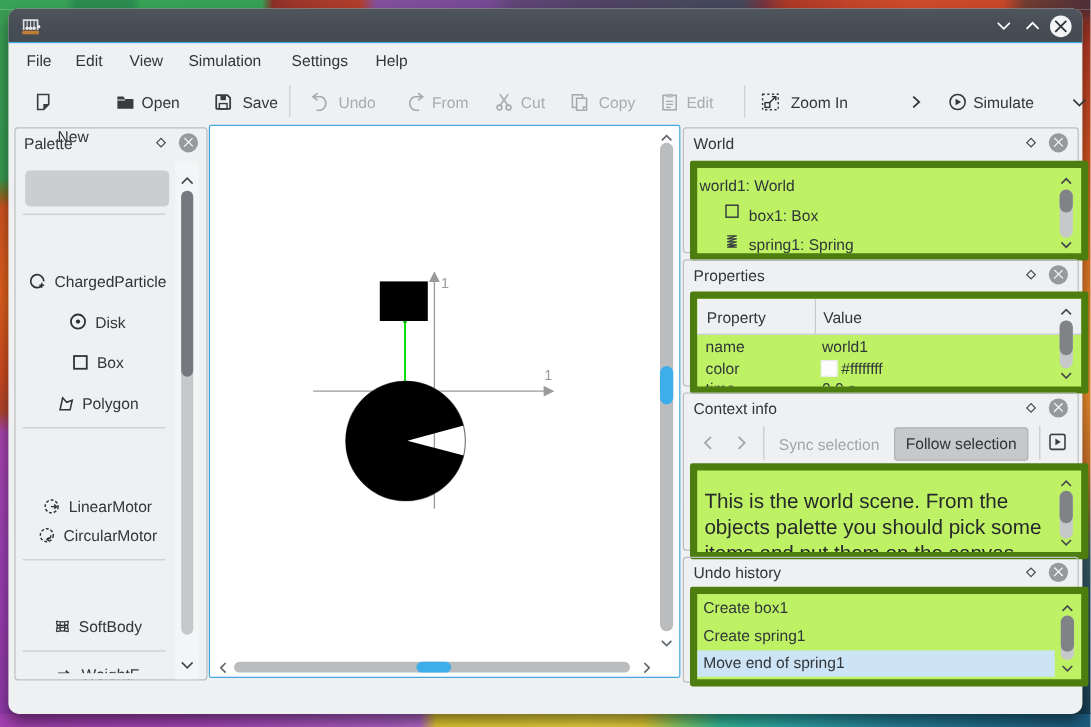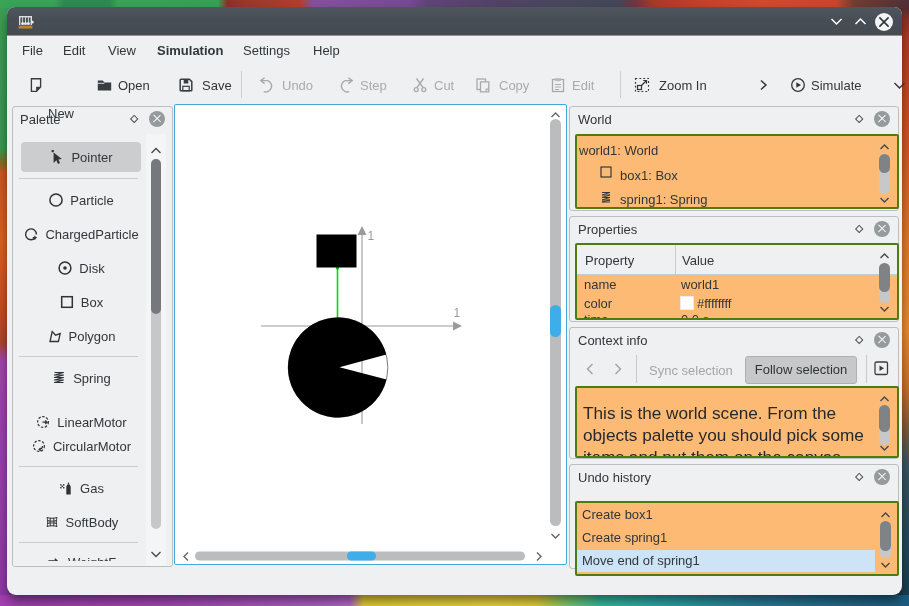--- a/index.html
+++ b/index.html
@@ -23,21 +23,21 @@
   #title{left:7px;top:13px;width:895px;text-align:center;color:#fcfcfc;font-size:13.5px;}
   #blueline{left:0;top:27.5px;width:895px;height:1.7px;background:#3daee9;}
   
   .menu{top:43px;font-size:13px;color:#31363b;}
   
   .tbtxt{top:78px;font-size:13px;color:#31363b;}
   .tbtxt.dis{color:#a8abad;}
   .tsep{top:71px;width:1px;height:27px;background:#ccced0;}
   
   .frame{border:1px solid #bcbec0;border-radius:3px;}
-  .whitebox{background:#fdba74;border:2px solid #4d7c0f;border-radius:2px;overflow:hidden;}
+  .whitebox{background:#bef264;border:6px solid #4d7c0f;border-radius:2px;overflow:hidden;}
   .t13{font-size:13px;color:#31363b;line-height:15px;white-space:nowrap;}
   .pal-item{position:absolute;left:-3px;width:142px;height:30px;display:flex;
     align-items:center;justify-content:center;font-size:13px;color:#31363b;}
   .pal-item svg{margin-right:6px;flex:none;}
   .pal-sep{position:absolute;left:6px;width:119px;height:1px;background:#c9cbcd;}
   .dt{position:absolute;font-size:13px;color:#31363b;}
   .closebtn{position:absolute;width:16px;height:16px;border-radius:8px;background:#959a9c;}
   .closebtn:before{content:"";position:absolute;left:2.9px;top:7.35px;width:10.2px;height:1.3px;
     background:#fafbfc;transform:rotate(45deg);}
   .closebtn:after{content:"";position:absolute;left:2.9px;top:7.35px;width:10.2px;height:1.3px;
@@ -124,57 +124,44 @@
     <circle cx="8" cy="8" r="6.3" fill="none" stroke="#31363b" stroke-width="1.3"></circle>
     <path d="M6.3 5.2 L11 8 L6.3 10.8 Z" fill="#31363b"></path>
   </svg>
   <svg class="abs" style="left:893px;top:81px;" width="13" height="9">
       <path d="M1.5 2 L6.5 7 L11.5 2" fill="none" stroke="#31363b" stroke-width="1.4"></path>
     </svg>
 
   <div class="abs menu" style="left:22px;">File</div>
   <div class="abs menu" style="left:63px;">Edit</div>
   <div class="abs menu" style="left:108px;">View</div>
-  <div class="abs menu" style="left:157px;font-weight:bold;">Simulation</div>
+  <div class="abs menu" style="left:157px;">Simulation</div>
   <div class="abs menu" style="left:243px;">Settings</div>
   <div class="abs menu" style="left:313px;">Help</div>
 
   <div class="abs tbtxt" style="left:48px;margin-top:28px;">New</div>
   <div class="abs tbtxt" style="left:118px;">Open</div>
   <div class="abs tbtxt" style="left:202px;">Save</div>
   <div class="abs tsep" style="left:241px;"></div>
   <div class="abs tbtxt dis" style="left:282px;">Undo</div>
-  <div class="abs tbtxt dis" style="left:360px;">Step</div>
+  <div class="abs tbtxt dis" style="left:360px;">From</div>
   <div class="abs tbtxt dis" style="left:434px;">Cut</div>
   <div class="abs tbtxt dis" style="left:499px;">Copy</div>
   <div class="abs tbtxt dis" style="left:572px;">Edit</div>
   <div class="abs tsep" style="left:620px;"></div>
   <div class="abs tbtxt" style="left:659px;">Zoom In</div>
   <div class="abs tbtxt" style="left:811px;">Simulate</div>
 
   <div id="palette" class="abs frame" style="left:12px;top:106px;width:159px;height:459px;overflow:hidden;">
     <div class="dt" style="left:7px;top:5px;">Palette</div>
     <div class="diamond" style="left:117.5px;top:9px;"></div>
     <div class="closebtn" style="left:136px;top:4px;"></div>
 
     <div style="position:absolute;left:8px;top:35px;width:120px;height:30px;background:#cbcdcf;border-radius:4px;"></div>
-    <div class="pal-item" style="top:35px;">
-      <svg width="16" height="16" viewBox="0 0 16 16">
-          <rect x="2.6" y="1" width="2.2" height="2.2" fill="#2e3338"></rect>
-          <path d="M4.6 3.6 V13.9 L7.4 11.2 L9 14.9 L11 14 L9.4 10.4 L12.8 10 Z" fill="#2e3338"></path>
-        </svg>
-      <span>Pointer</span>
-      </div>
     <div class="pal-sep" style="top:71px;"></div>
-    <div class="pal-item" style="top:78px;">
-      <svg width="16" height="16" viewBox="0 0 16 16">
-          <circle cx="8" cy="8" r="6.1" fill="none" stroke="#2e3338" stroke-width="1.5"></circle>
-        </svg>
-      <span>Particle</span>
-      </div>
     <div class="pal-item" style="top:112px;">
       <svg width="16" height="16" viewBox="0 0 16 16">
           <path d="M12.2 11.7 A5.4 5.4 0 1 1 13.4 8.5" fill="none" stroke="#2e3338" stroke-width="1.4"></path>
           <path d="M11.8 9.7 v4 M9.8 11.7 h4" stroke="#2e3338" stroke-width="1.2" fill="none"></path>
         </svg>
       <span>ChargedParticle</span>
       </div>
     <div class="pal-item" style="top:180px;">
       <svg width="16" height="16" viewBox="0 0 16 16">
           <rect x="2.7" y="2.7" width="10.6" height="10.6" fill="none" stroke="#2e3338" stroke-width="1.5"></rect>
@@ -188,55 +175,35 @@
         </svg>
       <span>Disk</span>
       </div>
     <div class="pal-item" style="top:214px;">
       <svg width="16" height="16" viewBox="0 0 16 16">
           <path d="M3 13.5 L5.2 3.5 L8.6 7.2 L13.2 5.6 L11.4 13.5 Z" fill="none" stroke="#2e3338" stroke-width="1.3"></path>
         </svg>
       <span>Polygon</span>
       </div>
     <div class="pal-sep" style="top:249px;"></div>
-    <div class="pal-item" style="top:256px;">
-      <svg width="16" height="16" viewBox="0 0 16 16">
-          <path d="M3.5 2.5 H12.5 L3.5 5 H12.5 L3.5 7.5 H12.5 L3.5 10 H12.5 L3.5 12.5 H12.5" fill="none" stroke="#2e3338" stroke-width="1.2" stroke-linejoin="round"></path>
-        </svg>
-      <span>Spring</span>
-      </div>
     <div class="pal-item" style="top:300px;">
       <svg width="16" height="16" viewBox="0 0 16 16">
           <circle cx="8" cy="8" r="5.4" fill="none" stroke="#2e3338" stroke-width="1.2" stroke-dasharray="2.4 1.6"></circle>
           <path d="M7.5 8.2 h4.5 l-1.8 -1.8 M12 8.2 l-1.8 1.8" fill="none" stroke="#2e3338" stroke-width="1.2"></path>
         </svg>
       <span>LinearMotor</span>
       </div>
     <div class="pal-item" style="top:324px;">
       <svg width="16" height="16" viewBox="0 0 16 16">
           <circle cx="8" cy="8" r="5.4" fill="none" stroke="#2e3338" stroke-width="1.2" stroke-dasharray="2.4 1.6"></circle>
           <path d="M8.3 11.3 a3.3 3.3 0 0 0 3.2 -3.2 M9.7 10 l-1.6 1.4 1.6 1.5" fill="none" stroke="#2e3338" stroke-width="1.2"></path>
         </svg>
       <span>CircularMotor</span>
       </div>
     <div class="pal-sep" style="top:359px;"></div>
-    <div class="pal-item" style="top:366px;">
-      <svg width="16" height="16" viewBox="0 0 16 16">
-          <path d="M9.3 4.5 h2.4 l1 2.2 v7.8 h-4.4 v-7.8 z" fill="#2e3338"></path>
-          <rect x="9.9" y="2.6" width="1.2" height="2" fill="#2e3338"></rect>
-          <g fill="#2e3338">
-            <rect x="2.2" y="4.2" width="1.4" height="1.4"></rect>
-            <rect x="5" y="4.2" width="1.4" height="1.4"></rect>
-            <rect x="2.2" y="7" width="1.4" height="1.4"></rect>
-            <rect x="5" y="7" width="1.4" height="1.4"></rect>
-            <rect x="3.6" y="5.6" width="1.4" height="1.4"></rect>
-          </g>
-        </svg>
-      <span>Gas</span>
-      </div>
     <div class="pal-item" style="top:400px;">
       <svg width="16" height="16" viewBox="0 0 16 16">
           <path d="M3 3.5 C5.5 4.5 10.5 4.5 13 3.5 M3 3.5 C4 6.5 4 9.5 3 12.5 M13 3.5 C12 6.5 12 9.5 13 12.5 M3 12.5 C5.5 11.5 10.5 11.5 13 12.5 M6.3 3.9 C5.9 6.7 5.9 9.3 6.3 12.1 M9.7 3.9 C10.1 6.7 10.1 9.3 9.7 12.1 M3.3 6.5 C6 7.3 10 7.3 12.7 6.5 M3.3 9.5 C6 8.7 10 8.7 12.7 9.5" fill="none" stroke="#2e3338" stroke-width="1"></path>
         </svg>
       <span>SoftBody</span>
       </div>
     <div class="pal-sep" style="top:435px;"></div>
     <div class="pal-item" style="top:440px;">
       <svg width="16" height="16" viewBox="0 0 16 16">
           <path d="M3 12 V7 H11 M8.8 4.8 L11.3 7 L8.8 9.2" fill="none" stroke="#2e3338" stroke-width="1.3"></path>
@@ -374,21 +341,21 @@
       <div style="position:absolute;left:302px;top:17px;width:11px;height:27px;background:#7f8386;border-radius:5.5px;"></div>
       <svg style="position:absolute;left:302px;top:56px;" width="11" height="8">
           <path d="M1.5 2 L5.5 6 L9.5 2" fill="none" stroke="#44494e" stroke-width="1.4"></path>
         </svg>
     </div>
   </div>
   <div id="dock-undo" class="abs frame" style="left:569px;top:464px;width:328px;height:103px;">
     <div class="dt" style="left:8px;top:5px;">Undo history</div>
     <div class="diamond" style="left:286px;top:9px;"></div>
     <div class="closebtn" style="left:304px;top:4px;"></div>
-    <div class="whitebox" style="position:absolute;left:5px;top:36px;width:320px;height:71px;">
+    <div class="whitebox" style="position:absolute;left:5px;top:24px;width:320px;height:71px;">
       <div class="t13" style="position:absolute;left:5px;top:4px;">Create box1</div>
       <div class="t13" style="position:absolute;left:5px;top:27px;">Create spring1</div>
       <div style="position:absolute;left:0;top:46.5px;width:298px;height:22.5px;background:#cde4f6;"></div>
       <div class="t13" style="position:absolute;left:5px;top:50px;">Move end of spring1</div>
       <svg style="position:absolute;left:303px;top:8px;" width="11" height="8">
           <path d="M1.5 6 L5.5 2 L9.5 6" fill="none" stroke="#44494e" stroke-width="1.4"></path>
         </svg>
       <div style="position:absolute;left:303px;top:18px;width:11px;height:37px;background:#c6c8ca;border-radius:5.5px;"></div>
       <div style="position:absolute;left:303px;top:18px;width:11px;height:30px;background:#7f8386;border-radius:5.5px;"></div>
       <svg style="position:absolute;left:303px;top:58px;" width="11" height="8">

